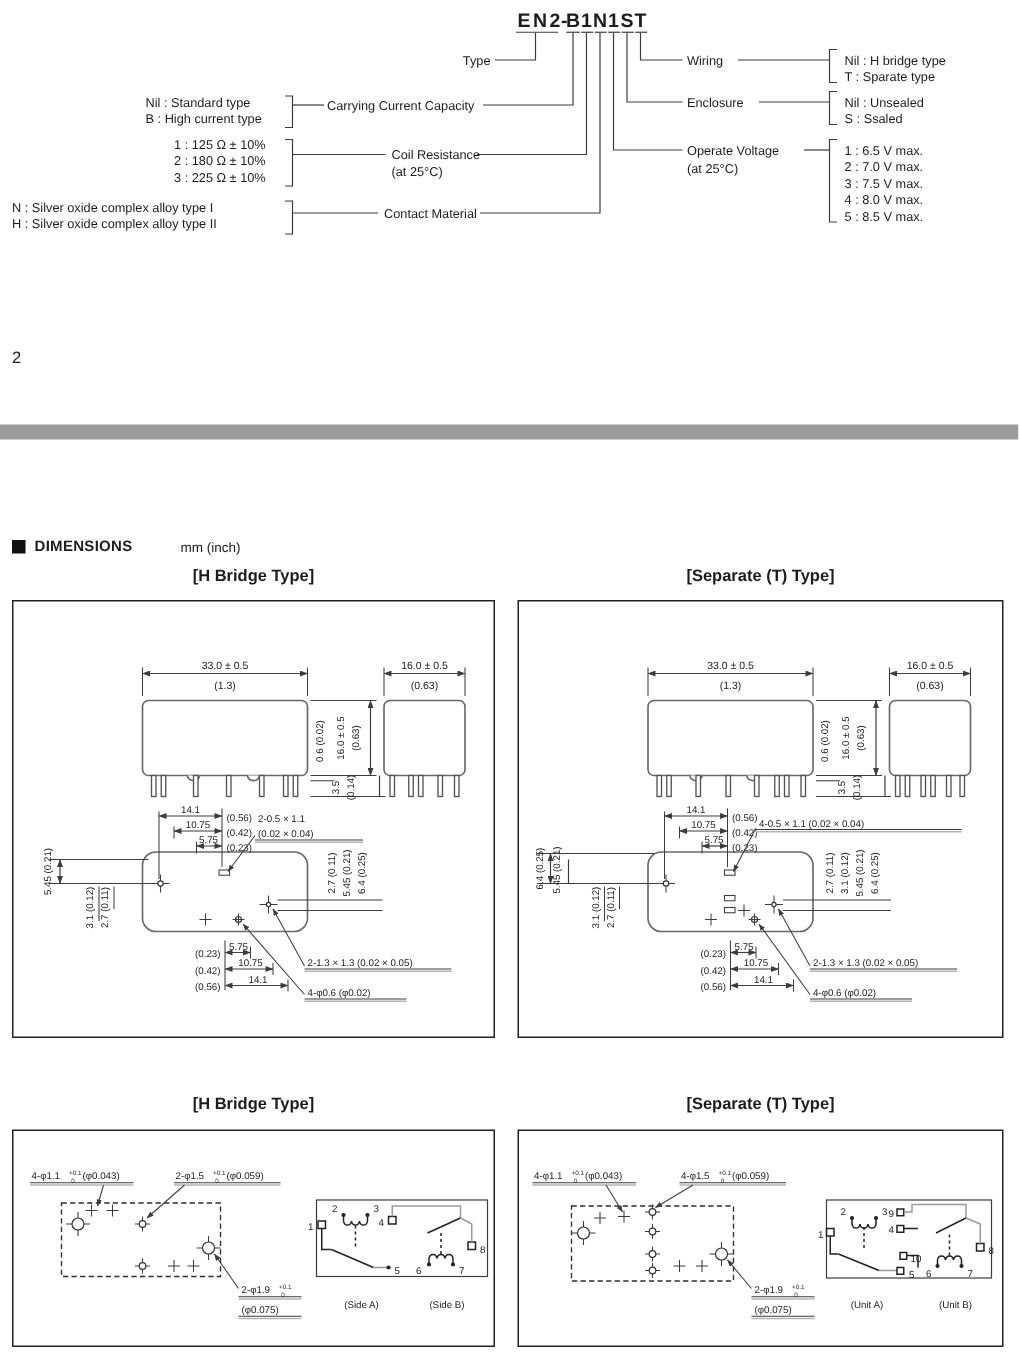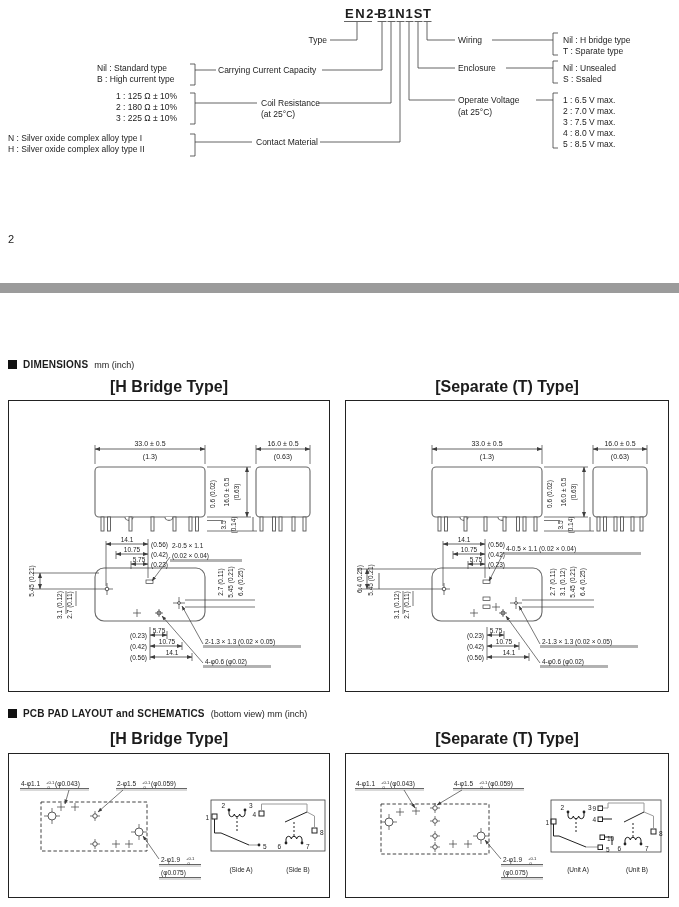--- a/index.html
+++ b/index.html
@@ -4,22 +4,22 @@
 <style>
   html,body{margin:0;padding:0;background:#fff;}
   .page{position:relative;width:679px;height:907px;background:#ffffff;overflow:hidden;
         font-family:"Liberation Sans",sans-serif;color:#1c1c1c;padding-left:12px;}
   .abs{position:absolute;}
   .graybar{left:0;top:283px;width:679px;height:10px;background:#9b9b9b;}
   .pagenum{left:8px;top:233px;font-size:11px;}
   .sec-hdr{display:flex;align-items:center;gap:6px;}
   .sq{width:9px;height:9px;background:#111;flex:0 0 auto;}
   .sec-title{font-weight:bold;font-size:10px;letter-spacing:.2px;}
-  .sec-unit{font-size:9px;padding-top:2px;}
-  .col-hdr{font-weight:bold;font-size:16px;text-align:center;}
+  .sec-unit{font-size:9px;padding-top:2px;margin-left:26px;}
+  .col-hdr{font-weight:bold;font-size:11px;text-align:center;}
   .dbox{border:1px solid #222;background:#fff;}
   svg{display:block;}
   svg text{font-family:"Liberation Sans",sans-serif;fill:#1c1c1c;}
   .t8{font-size:8.5px;}  .t7{font-size:7px;}  .t65{font-size:6.5px;}    .t42{font-size:4.2px;}
   .pn{font-weight:bold;font-size:13px;letter-spacing:1.6px;}
   .pnc{font-weight:bold;font-size:13px;}
   .ln{stroke:#3d3d3d;stroke-width:.8;fill:none;}
   .lnt{stroke:#3d3d3d;stroke-width:.7;fill:none;}
   .bodyln{stroke:#686868;stroke-width:1.1;fill:#fff;}
   .pinln{stroke:#555;stroke-width:.9;fill:#fff;}
@@ -398,25 +398,20 @@
       <g>
         <text class="t65" x="196" y="263">4-φ0.6 (φ0.02)</text>
         <line class="grayln" x1="194" y1="266.5" x2="262" y2="266.5"></line>
             <line class="ln" x1="194" y1="265" x2="262" y2="265"></line>
         <line class="lnt" x1="194" y1="262" x2="160" y2="215" marker-end="url(#mB)"></line>
       </g>
     </g>
   </svg>
   </div>
 
-  <div class="abs sec-hdr" style="left:8px;top:707px">
-    <span class="sq"></span>
-    <span class="sec-title">PCB PAD LAYOUT and SCHEMATICS</span>
-    <span class="sec-unit">(bottom view) mm (inch)</span>
-  </div>
   <div class="abs col-hdr" style="left:8px;top:730px;width:322px">[H Bridge Type]</div>
   <div class="abs col-hdr" style="left:345px;top:730px;width:324px">[Separate (T) Type]</div>
 
   <div class="abs dbox" style="left:8px;top:753px;width:320px;height:143px">
   <svg width="320" height="143" viewBox="0 0 320 143">
     <defs>
       <marker id="mC" viewBox="0 0 8 6" refX="7.5" refY="3" markerWidth="7" markerHeight="5" orient="auto-start-reverse">
         <path d="M0,0L8,3L0,6z" fill="#3d3d3d"></path>
       </marker>
     </defs>

